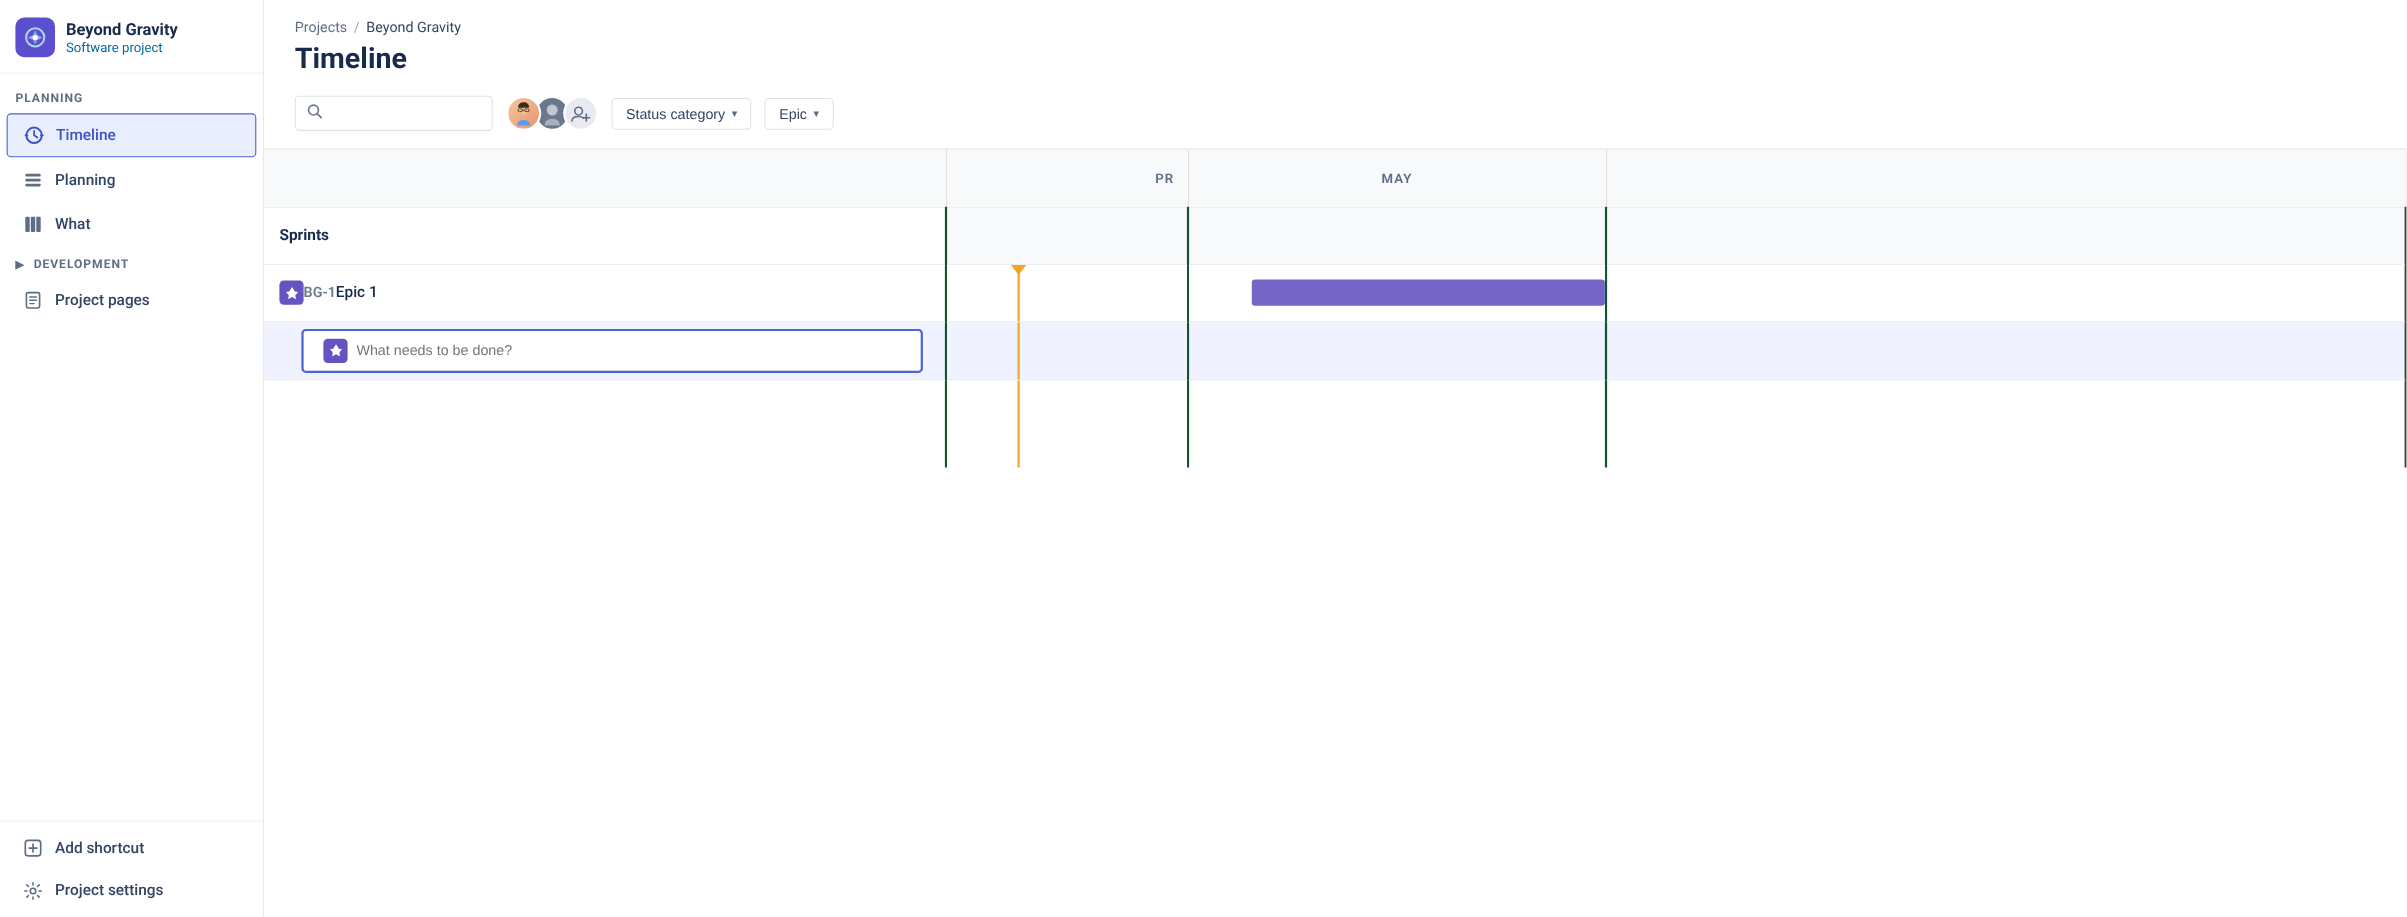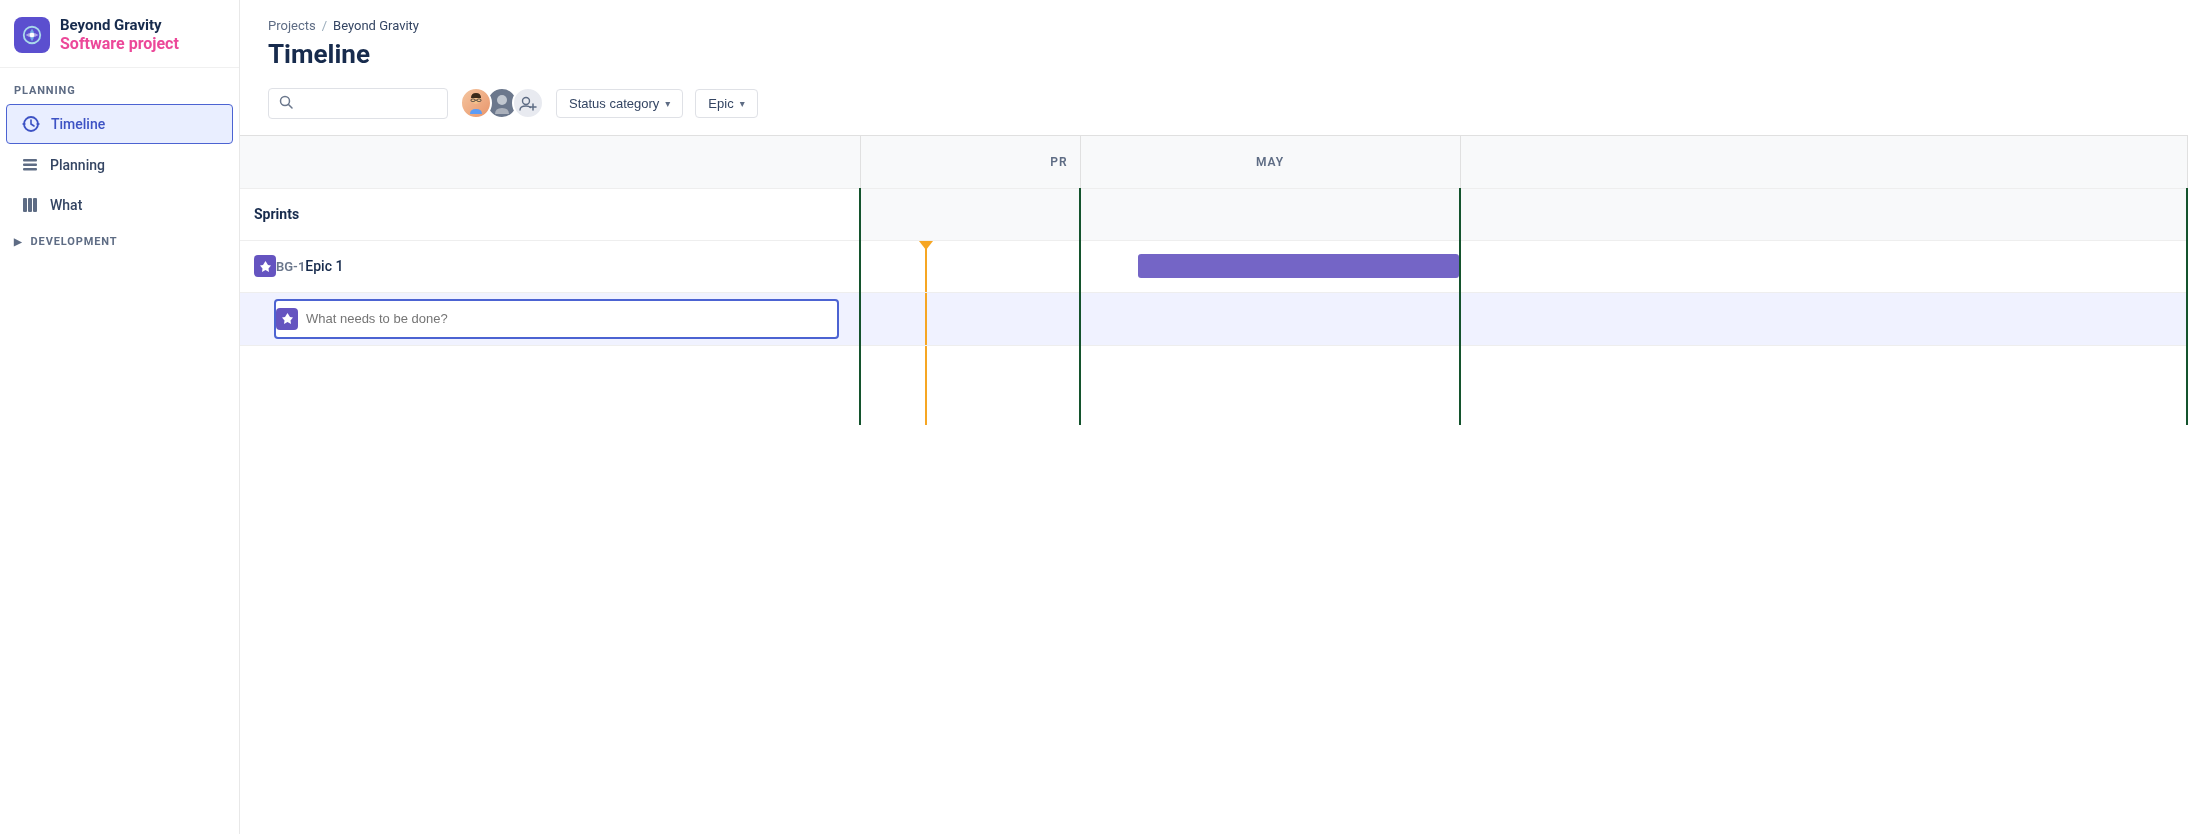--- a/index.html
+++ b/index.html
@@ -52,23 +52,22 @@
       flex-direction: column;
     }
 
     .sidebar-project-name {
       font-size: 15px;
       font-weight: 700;
       color: #172b4d;
     }
 
     .sidebar-project-type {
-      font-size: 16px;
-      color: #ec4899;
-      font-weight: bold;
+      font-size: 12px;
+      color: #0369a1;
     }
 
     .sidebar-section-label {
       font-size: 11px;
       font-weight: 700;
       color: #5e6c84;
       letter-spacing: 0.08em;
       padding: 16px 14px 6px 14px;
       text-transform: uppercase;
     }
@@ -366,21 +365,21 @@
       color: #172b4d;
       font-weight: 500;
     }
 
     .input-row-label {
       display: flex;
       align-items: center;
       gap: 8px;
       border: 2px solid #4c63d2;
       border-radius: 4px;
-      padding: 7px 0;
+      padding: 7px 18px;
       background: #fff;
       margin: 6px 10px 6px 24px;
       justify-content: flex-end;
     }
 
     .input-row-label input {
       border: none;
       outline: none;
       font-size: 13px;
       color: #6b778c;
@@ -442,21 +441,55 @@
         </svg>
       </span>
       <span>What</span>
     </div>
 
     <div class="sidebar-dev-section">
       <span style="font-size:10px; margin-right:2px;">▶</span>
       <span>Development</span>
     </div>
 
-
+    <div class="sidebar-item">
+      <span class="sidebar-item-icon">
+        <svg width="18" height="18" viewBox="0 0 18 18" fill="none">
+          <rect x="3" y="2" width="12" height="14" rx="1.5" stroke="#5e6c84" stroke-width="1.5" fill="none"></rect>
+          <line x1="6" y1="6" x2="12" y2="6" stroke="#5e6c84" stroke-width="1.3" stroke-linecap="round"></line>
+          <line x1="6" y1="9" x2="12" y2="9" stroke="#5e6c84" stroke-width="1.3" stroke-linecap="round"></line>
+          <line x1="6" y1="12" x2="10" y2="12" stroke="#5e6c84" stroke-width="1.3" stroke-linecap="round"></line>
+        </svg>
+      </span>
+      <span>Project pages</span>
+    </div>
+
+    <div class="sidebar-bottom">
+
+      <div class="sidebar-item">
+        <span class="sidebar-item-icon">
+          <svg width="18" height="18" viewBox="0 0 18 18" fill="none">
+            <rect x="2" y="2" width="14" height="14" rx="2.5" stroke="#5e6c84" stroke-width="1.5" fill="none"></rect>
+            <line x1="9" y1="5.5" x2="9" y2="12.5" stroke="#5e6c84" stroke-width="1.5" stroke-linecap="round"></line>
+            <line x1="5.5" y1="9" x2="12.5" y2="9" stroke="#5e6c84" stroke-width="1.5" stroke-linecap="round"></line>
+          </svg>
+        </span>
+        <span>Add shortcut</span>
+      </div>
+
+      <div class="sidebar-item">
+        <span class="sidebar-item-icon">
+          <svg width="18" height="18" viewBox="0 0 18 18" fill="none">
+            <circle cx="9" cy="9" r="2.5" stroke="#5e6c84" stroke-width="1.5" fill="none"></circle>
+            <path d="M9 1.5v2M9 14.5v2M1.5 9h2M14.5 9h2M3.4 3.4l1.4 1.4M13.2 13.2l1.4 1.4M14.6 3.4l-1.4 1.4M4.8 13.2l-1.4 1.4" stroke="#5e6c84" stroke-width="1.4" stroke-linecap="round"></path>
+          </svg>
+        </span>
+        <span>Project settings</span>
+      </div>
+    </div>
   </div>
 </aside>
 
 <main class="main-content">
   <div class="main-header">
 
     <div class="breadcrumb">
       <span class="breadcrumb-link">Projects</span>
       <span class="breadcrumb-sep">/</span>
       <span class="breadcrumb-current">Beyond Gravity</span>

